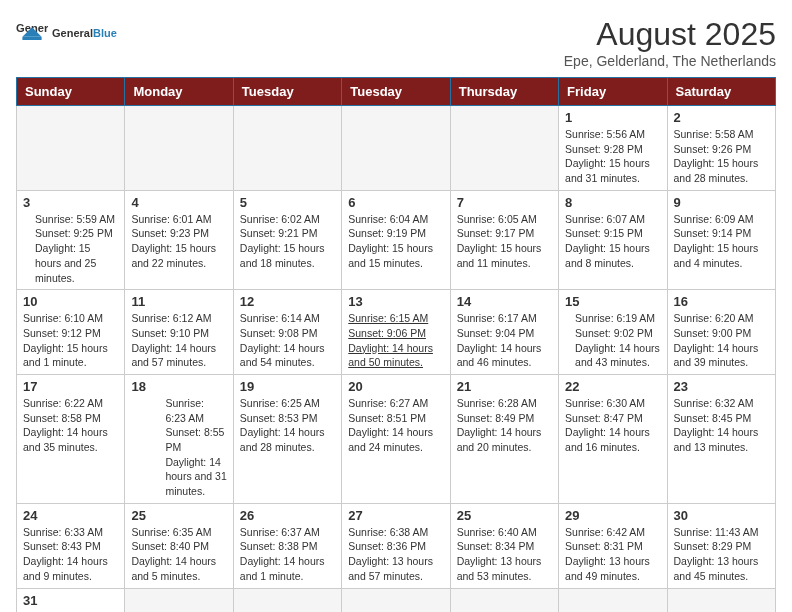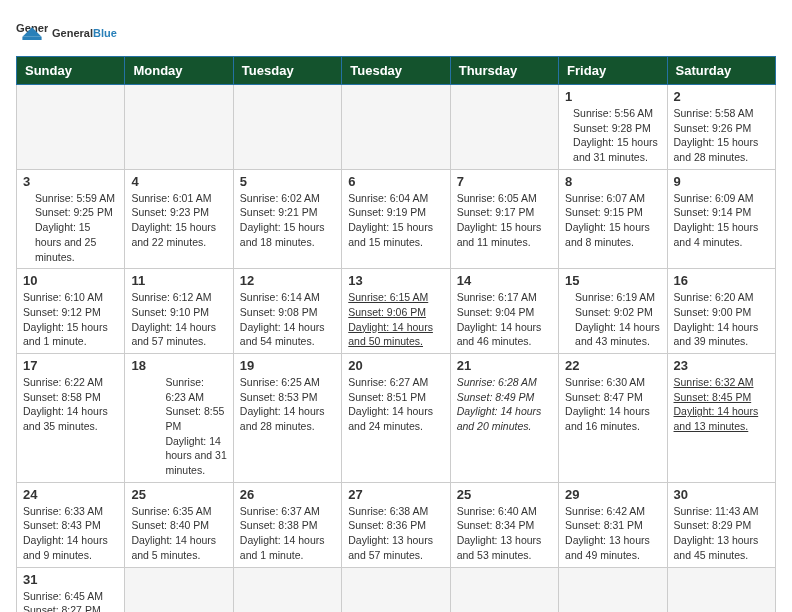--- a/index.html
+++ b/index.html
@@ -36,21 +36,21 @@
     .subtitle {
       font-size: 14px;
       color: #555;
     }
     .calendar {
       width: 100%;
       border-collapse: collapse;
       border: 1px solid #ccc;
     }
     .calendar th {
-      background-color: #14532d;
+      background-color: #7f1d1d;
       color: #fff;
       text-align: left;
       padding: 6px 8px;
       font-size: 13px;
       font-weight: bold;
       border: 1px solid #2471a3;
     }
     .calendar td {
       vertical-align: top;
       border: 1px solid #ccc;
@@ -86,20 +86,24 @@
   <div class="logo">
     <svg class="logo-icon" viewBox="0 0 40 40">
       <text x="0" y="20" font-size="14" font-weight="bold" fill="#333">General</text>
       <polygon points="8,26 20,14 32,26" fill="#2980b9"></polygon>
       <rect x="8" y="26" width="24" height="4" fill="#2980b9"></rect>
     </svg>
     <div>
       <span style="font-size:11px;font-weight:bold;color:#333;">General<span style="color:#2980b9;">Blue</span></span>
     </div>
   </div>
+  <div class="title-section">
+    <div class="month-title">August 2025</div>
+    <div class="subtitle">Epe, Gelderland, The Netherlands</div>
+  </div>
 </div>
 
 <table class="calendar">
   <thead>
     <tr>
     <th>Sunday</th>
         <th>Monday</th>
         <th>Tuesday</th>
         <th>Tuesday</th>
         <th>Thursday</th>
@@ -109,21 +113,21 @@
   </thead>
   <tbody id="calendar-body">
   <tr>
         <td class="empty"></td>
         <td class="empty"></td>
         <td class="empty"></td>
         <td class="empty"></td>
         <td class="empty"></td>
         <td>
           <span class="day-number">1</span>
-          <div class="day-info" style="white-space: pre-line; margin-left: 8px;">Sunrise: 5:56 AM
+          <div class="day-info" style="white-space: pre-line;">Sunrise: 5:56 AM
 Sunset: 9:28 PM
 Daylight: 15 hours and 31 minutes.</div>
         </td>
         <td>
           <span class="day-number">2</span>
           <div class="day-info" style="white-space: pre-line;">Sunrise: 5:58 AM
 Sunset: 9:26 PM
 Daylight: 15 hours and 28 minutes.</div>
         </td>
       </tr>
@@ -235,33 +239,33 @@
 Daylight: 14 hours and 28 minutes.</div>
         </td>
         <td>
           <span class="day-number">20</span>
           <div class="day-info" style="white-space: pre-line;">Sunrise: 6:27 AM
 Sunset: 8:51 PM
 Daylight: 14 hours and 24 minutes.</div>
         </td>
         <td>
           <span class="day-number">21</span>
-          <div class="day-info" style="white-space: pre-line; font-style: italic;">Sunrise: 6:28 AM
+          <div class="day-info" style="white-space: pre-line;">Sunrise: 6:28 AM
 Sunset: 8:49 PM
 Daylight: 14 hours and 20 minutes.</div>
         </td>
         <td>
           <span class="day-number">22</span>
           <div class="day-info" style="white-space: pre-line;">Sunrise: 6:30 AM
 Sunset: 8:47 PM
 Daylight: 14 hours and 16 minutes.</div>
         </td>
         <td>
           <span class="day-number">23</span>
-          <div class="day-info" style="white-space: pre-line; text-decoration: underline;">Sunrise: 6:32 AM
+          <div class="day-info" style="white-space: pre-line;">Sunrise: 6:32 AM
 Sunset: 8:45 PM
 Daylight: 14 hours and 13 minutes.</div>
         </td>
       </tr>
       <tr>
         <td>
           <span class="day-number">24</span>
           <div class="day-info" style="white-space: pre-line;">Sunrise: 6:33 AM
 Sunset: 8:43 PM
 Daylight: 14 hours and 9 minutes.</div>

